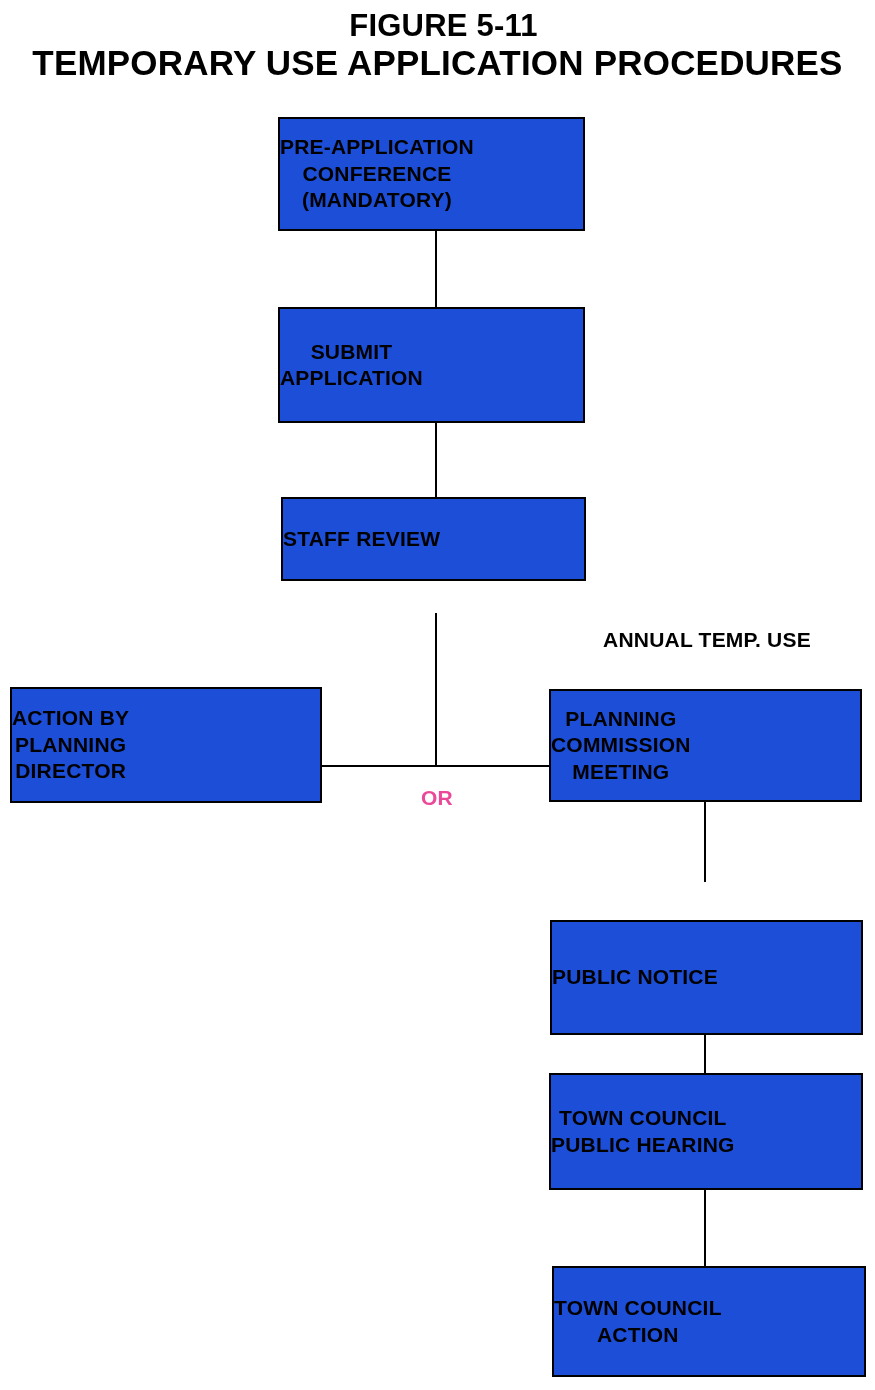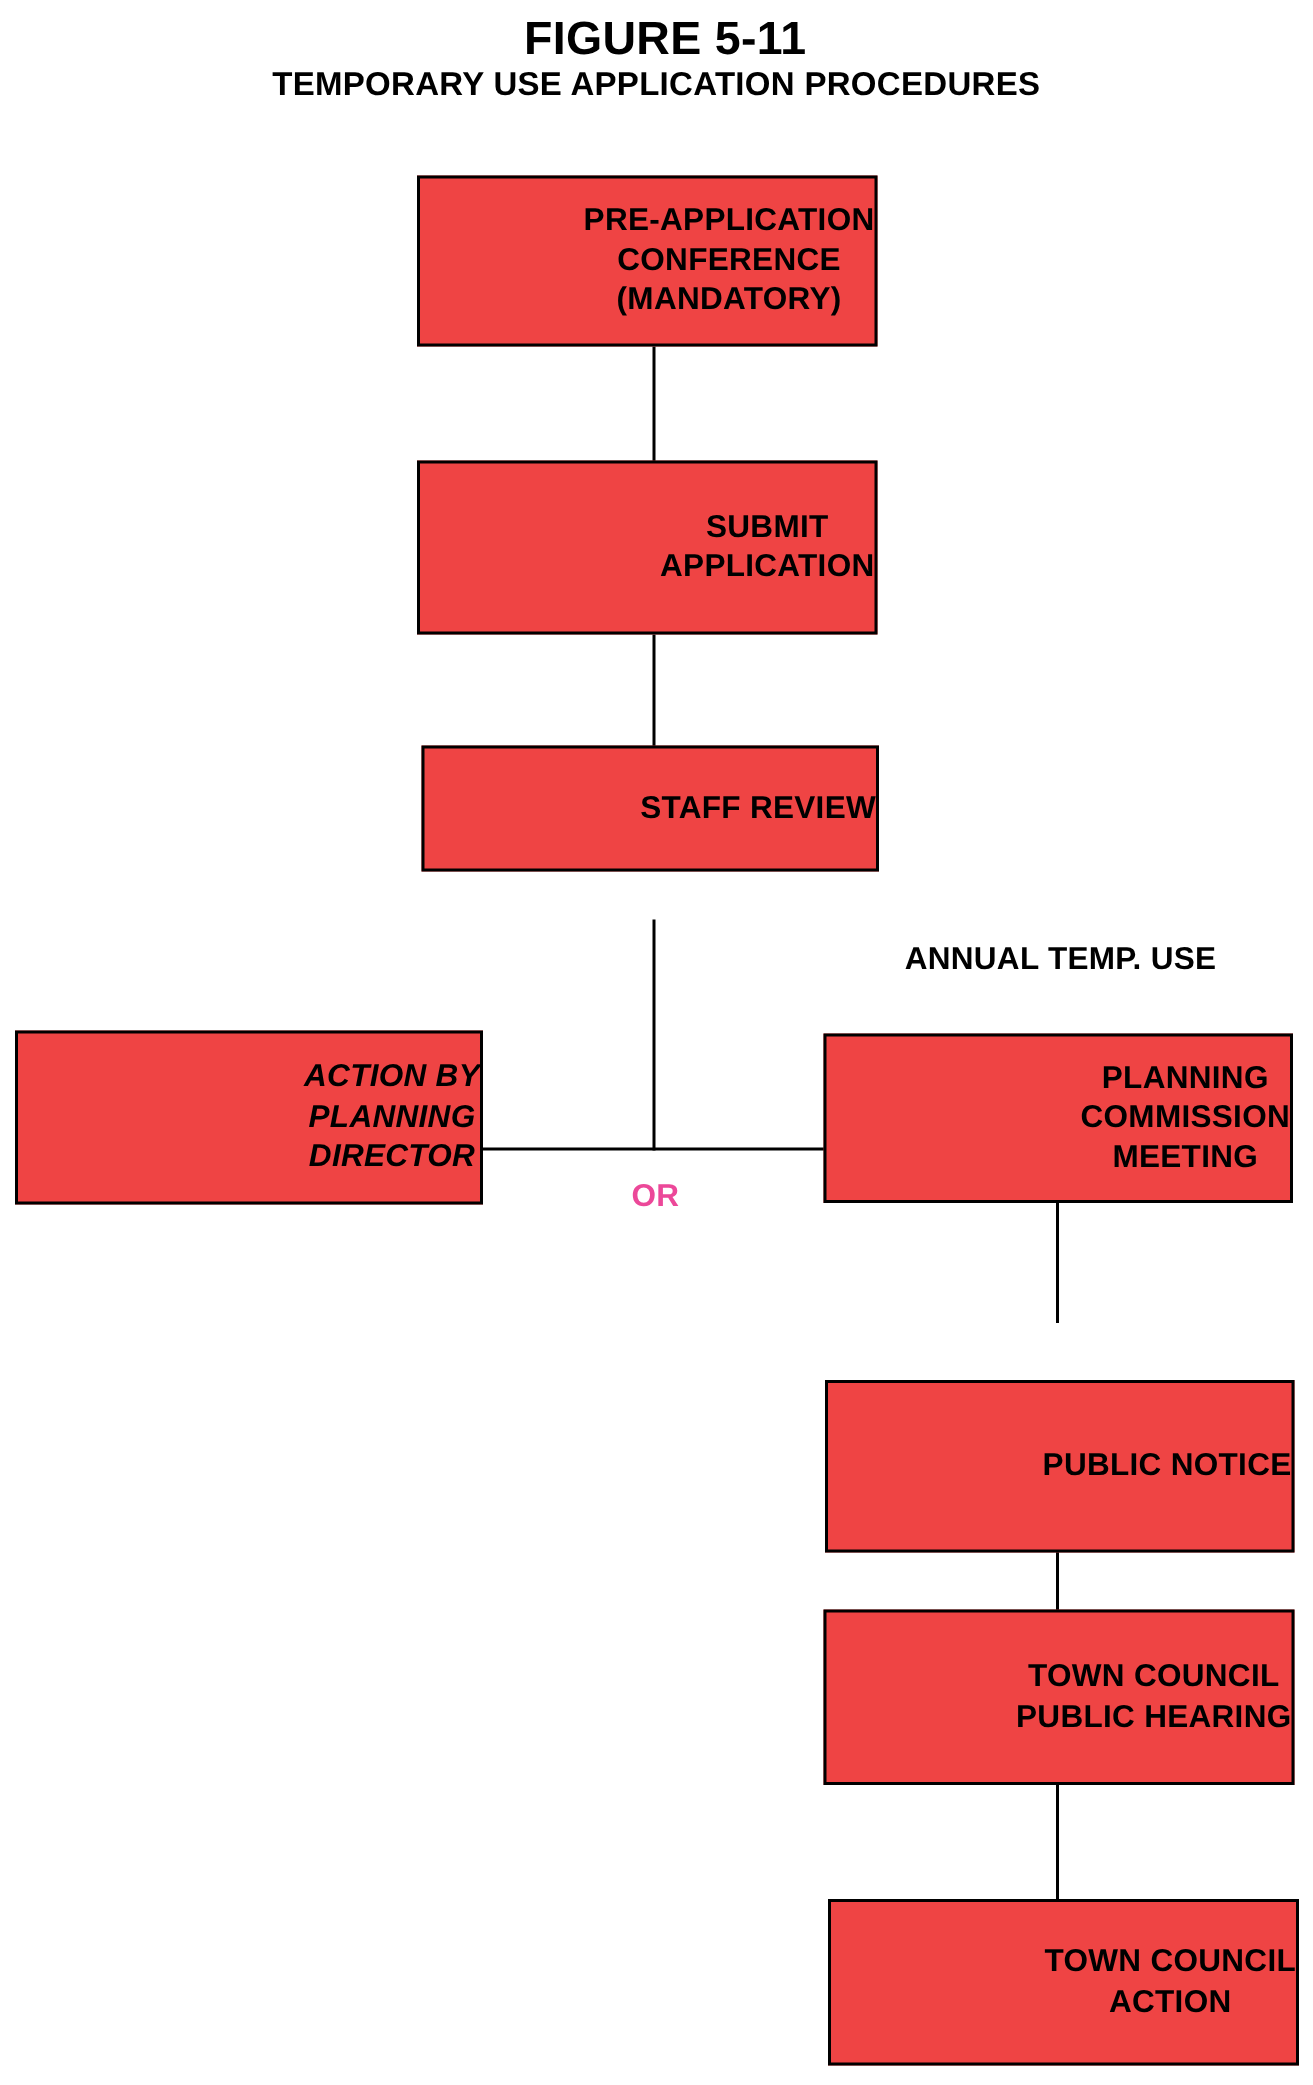--- a/index.html
+++ b/index.html
@@ -28,31 +28,31 @@
     width: 875px;
     text-align: center;
   }
   .title-line {
     font-weight: bold;
     letter-spacing: 0.2px;
     line-height: 1.14;
     color: #000;
   }
   .title-line-1 { font-size: 31px; padding-left: 12px; }
-  .title-line-2 { font-size: 22px; }
+  .title-line-2 { font-size: 35px; }
 
   
   .node {
     position: absolute;
     box-sizing: border-box;
     border: 2px solid #000000;
-    background: #ef4444;
+    background: #1d4ed8;
     display: flex;
     align-items: center;
-    justify-content: flex-end;
+    justify-content: flex-start;
     z-index: 3;
   }
   .node-label {
     text-align: center;
     font-weight: bold;
     font-size: 21px;
     line-height: 1.26;
     letter-spacing: 0.2px;
     white-space: pre-line;
     color: #000;
@@ -125,21 +125,21 @@
 APPLICATION</div>
   </div>
 
   <div class="node" style="left:281px; top:497px; width:305px; height:84px;">
     <div class="node-label">STAFF REVIEW</div>
   </div>
 
 
   <div class="branch-caption" style="left:557px; top:628px; width:300px;">ANNUAL TEMP. USE</div>
 
-  <div class="node" style="left:10px; top:687px; width:312px; height:116px;font-style:italic;">
+  <div class="node" style="left:10px; top:687px; width:312px; height:116px;">
     <div class="node-label">ACTION BY
 PLANNING
 DIRECTOR</div>
   </div>
 
   <div class="node" style="left:549px; top:689px; width:313px; height:113px;">
     <div class="node-label">PLANNING
 COMMISSION
 MEETING</div>
   </div>

